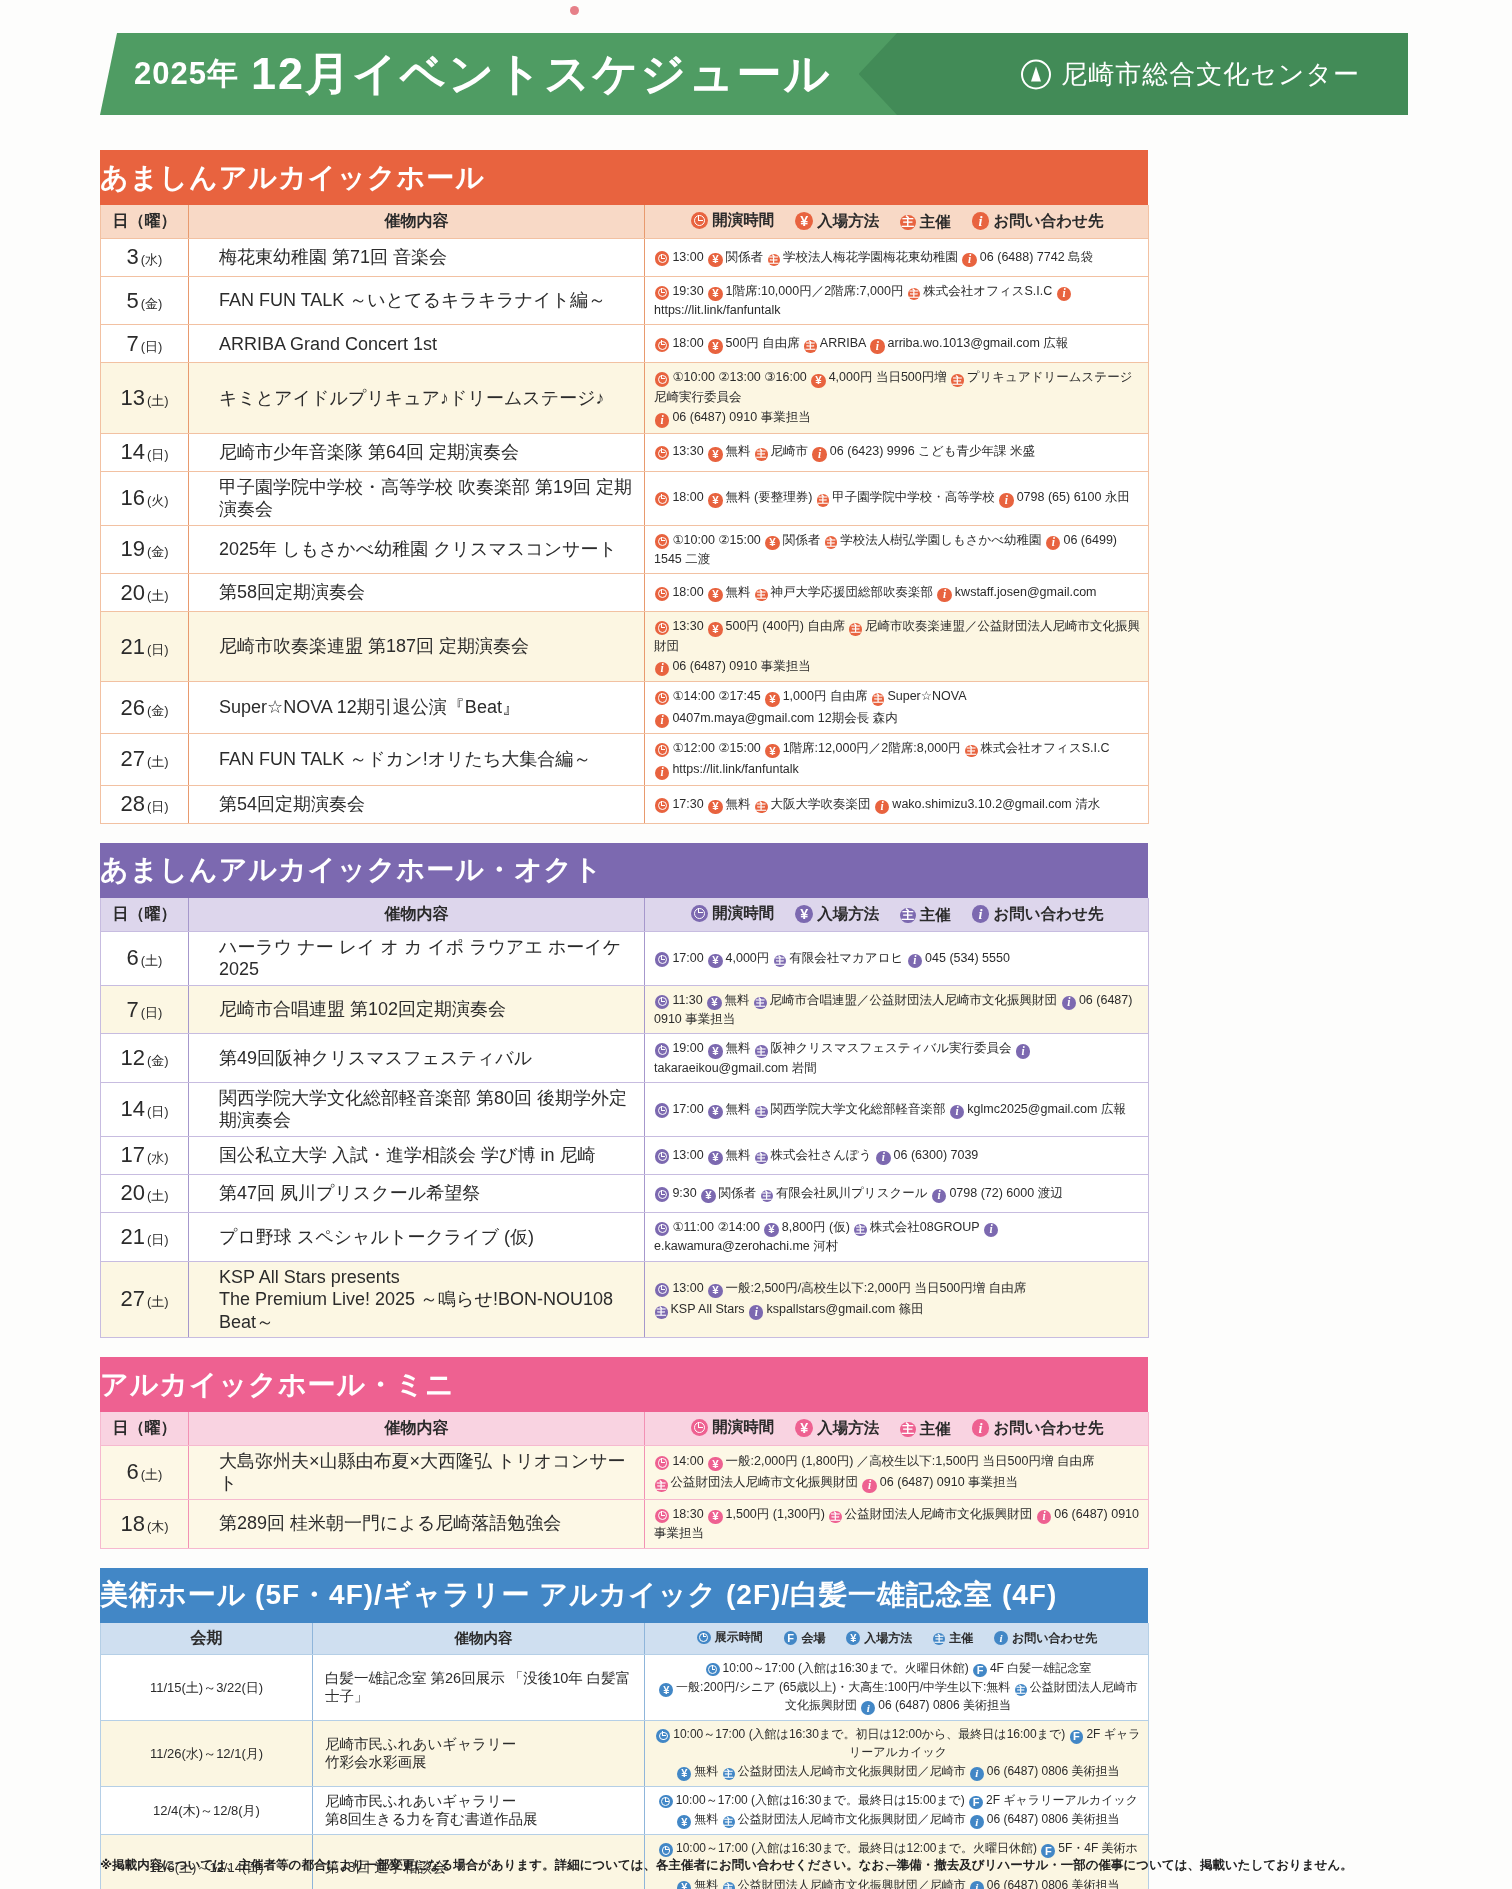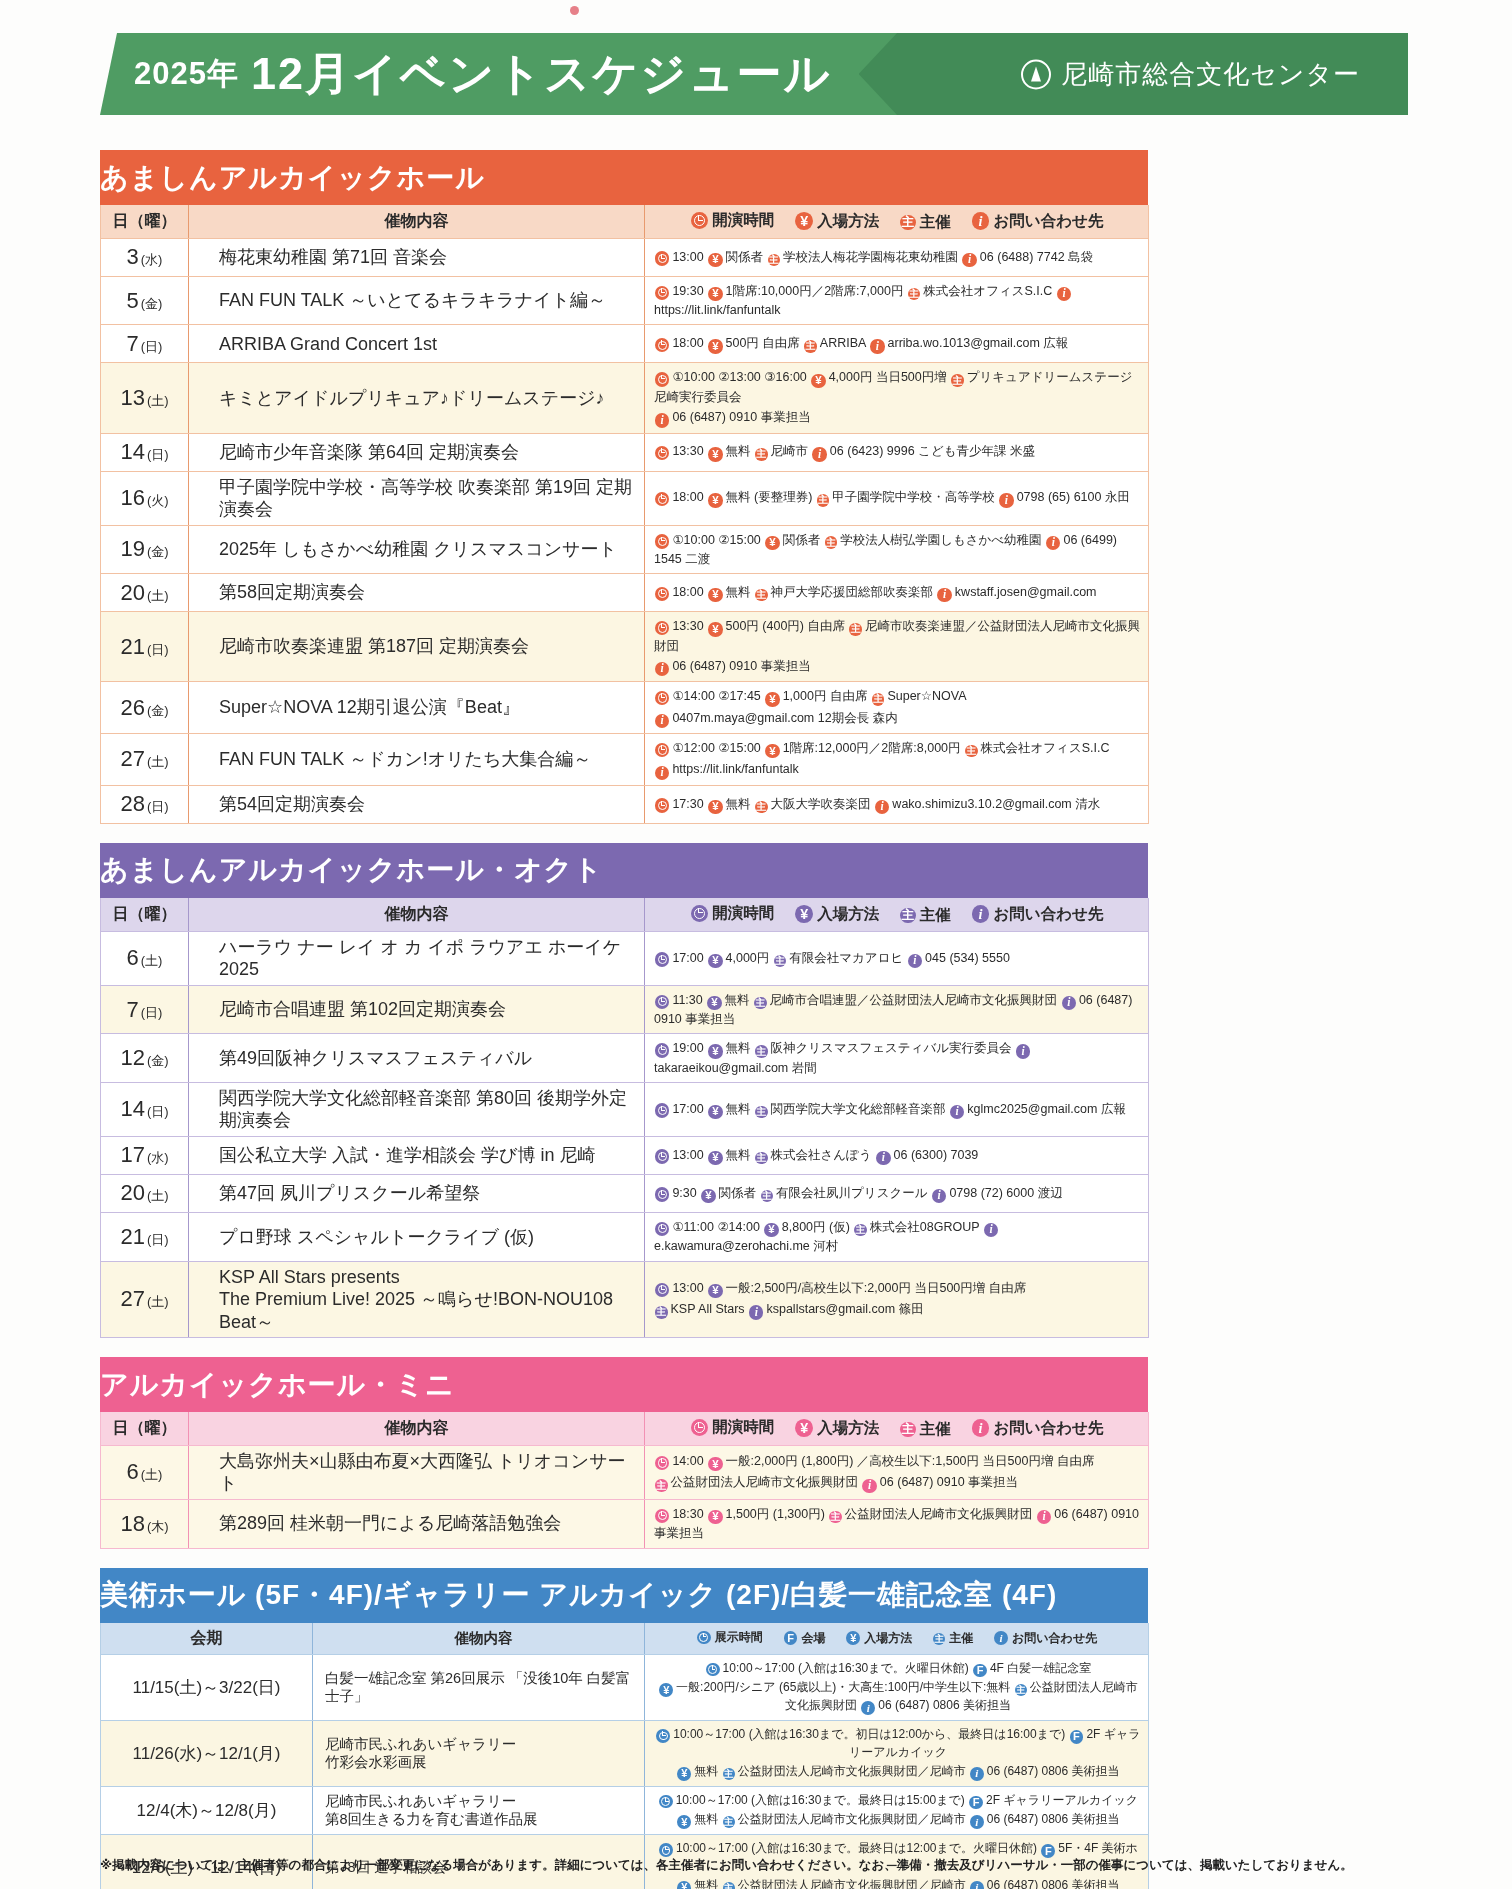--- a/index.html
+++ b/index.html
@@ -36,21 +36,21 @@
   .c2{width:456px;border-right:1.5px solid var(--line);padding-left:30px;font-size:18px;}
   .c3{padding-left:9px;font-size:12.5px;}
   .head .td{background:var(--light);font-weight:bold;text-align:center;font-size:16px;padding:5px 2px;height:28px;}
   .head .c2{padding-left:2px;}
   .head .c3{font-size:15.5px;}
   .hgroup{display:inline-flex;align-items:center;gap:1px;margin:0 10px;}
 
   .event .tr:not(.head) .td{height:38px;}
   .dnum{font-size:22px;letter-spacing:0;}
   .dwd{font-size:13px;margin-left:2px;}
-  .drange{font-size:17px;}
+  .drange{font-size:13px;}
   .tline{line-height:1.25;}
   .dline{line-height:1.45;padding:1px 0;}
 
   
   .exhibit .c1{width:212px;}
   .exhibit .c2{width:332px;padding-left:12px;font-size:14.5px;}
   .exhibit .c3{font-size:12px;}
   .exhibit .dline{line-height:1.4;text-align:center;}
   .exhibit .tr:not(.head) .td{height:40px;}
 

